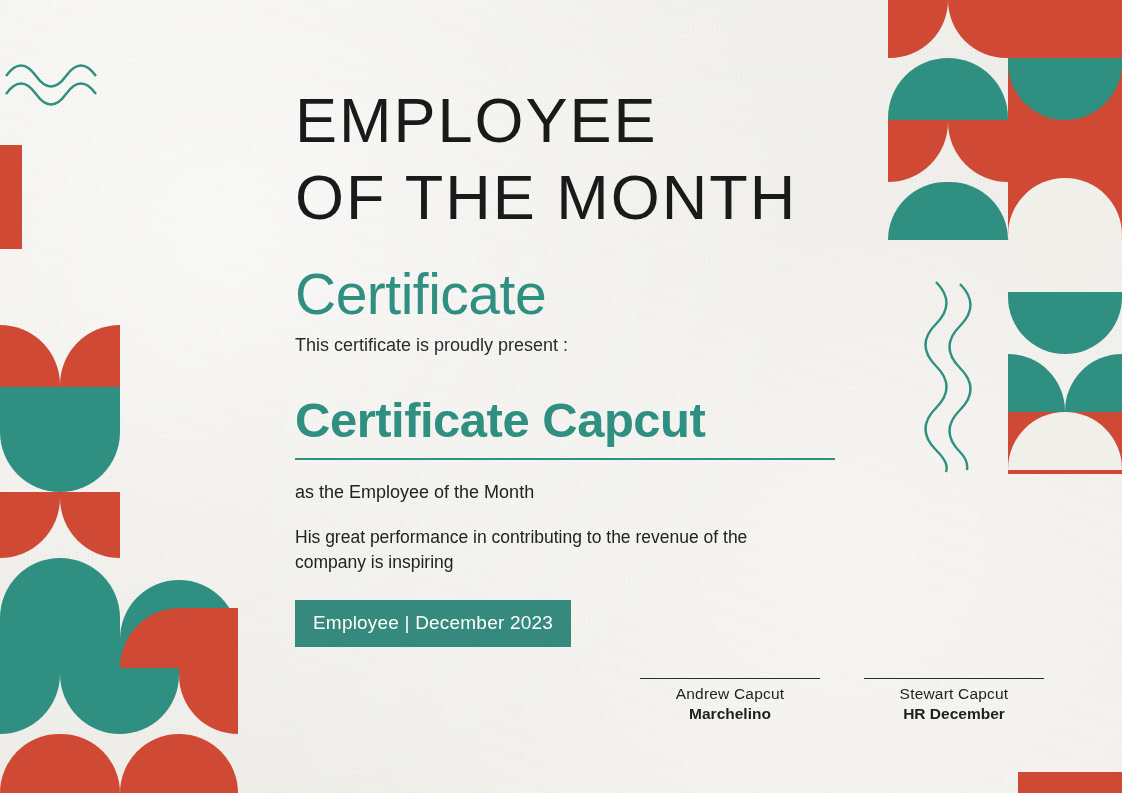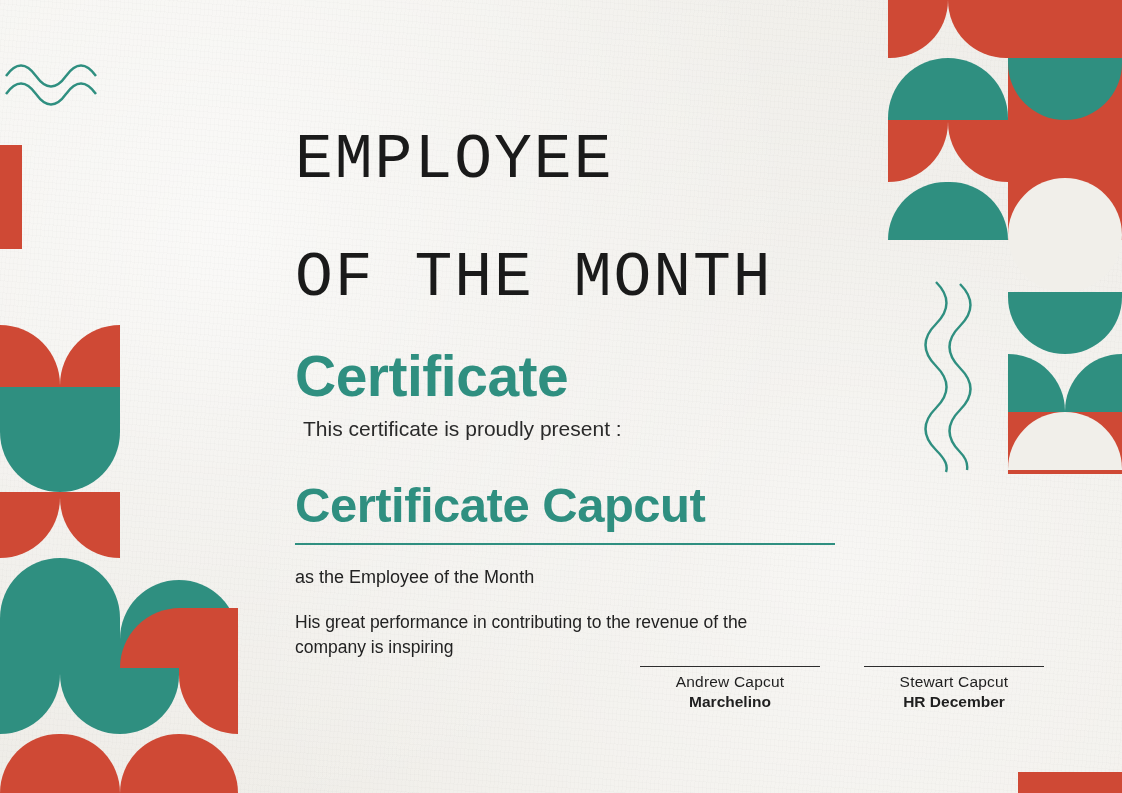--- a/index.html
+++ b/index.html
@@ -42,20 +42,21 @@
   .q-tl { border-radius: 1000px 0 0 0; }
   .q-tr { border-radius: 0 1000px 0 0; }
   .q-br { border-radius: 0 0 1000px 0; }
   .q-bl { border-radius: 0 0 0 1000px; }
   .circle { border-radius: 50%; }
 
   .sig-block {
     position: absolute;
     text-align: center;
     width: 180px;
+    margin-top: 12px;
   }
   .sig-line {
     border-top: 1.5px solid #2d2d2d;
     margin-bottom: 6px;
   }
   .sig-name {
     font-size: 15.5px;
     color: #1f1f1f;
     letter-spacing: 0.2px;
   }
@@ -64,36 +65,34 @@
     font-weight: bold;
     color: #1f1f1f;
     margin-top: 2px;
   }
   .title-line {
     font-size: 63px;
     letter-spacing: 2px;
     color: #1a1a1a;
     font-weight: 400;
     line-height: 1.22;
-    font-family: Liberation Mono, monospace;
-    margin-top: 41px;
+    font-family: Liberation Sans, sans-serif;
   }
   .cert-word {
     font-size: 57px;
-    font-weight: bold;
+    font-weight: normal;
     color: #2f8f80;
     letter-spacing: -0.5px;
     line-height: 1;
     margin-top: 30px;
   }
   .present-line {
-    font-size: 21px;
+    font-size: 18px;
     color: #2a2a2a;
     margin-top: 12px;
-    margin-left: 8px;
   }
   .recipient {
     font-size: 49px;
     font-weight: bold;
     color: #2f8f80;
     letter-spacing: -0.5px;
     margin-top: 36px;
   }
   .rule {
     border-bottom: 2.5px solid #2f8f80;
@@ -199,20 +198,21 @@
 
     <div class="cert-word">Certificate</div>
     <div class="present-line">This certificate is proudly present :</div>
 
     <div class="recipient">Certificate Capcut</div>
     <div class="rule"></div>
 
     <div class="as-line">as the Employee of the Month</div>
     <div class="desc">His great performance in contributing to the revenue of the company is inspiring</div>
 
+    <div class="badge">Employee | December 2023</div>
   </div>
 
   <div class="sig-block" style="left:640px; top:666px;">
     <div class="sig-line"></div>
     <div class="sig-name">Andrew Capcut</div>
     <div class="sig-role">Marchelino</div>
   </div>
 
   <div class="sig-block" style="left:864px; top:666px;text-align:center;">
     <div class="sig-line"></div>

